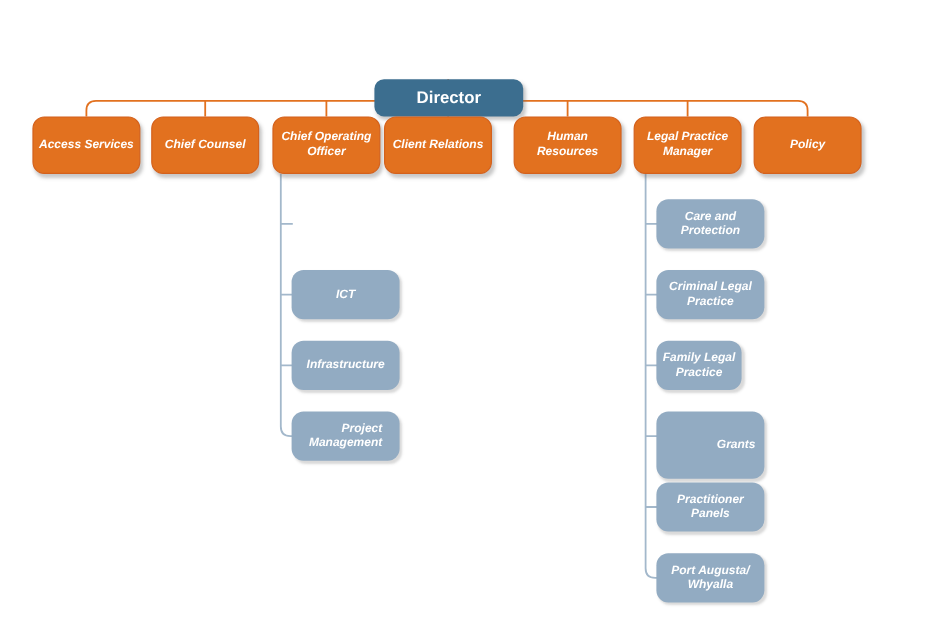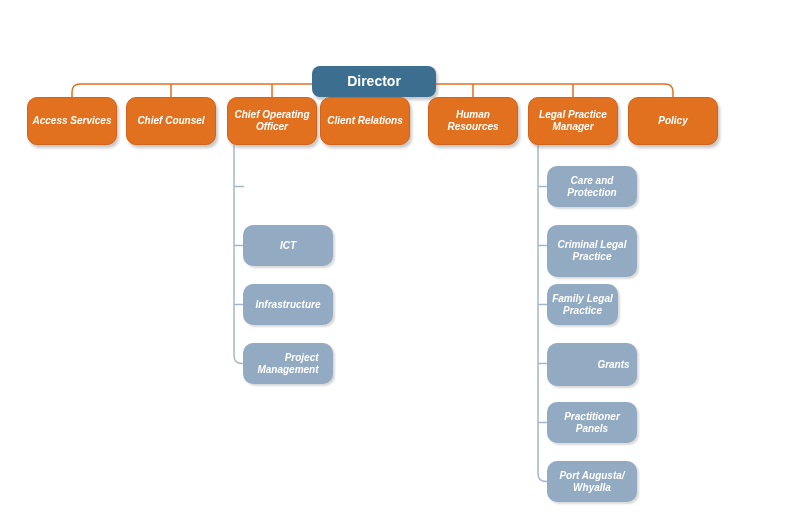--- a/index.html
+++ b/index.html
@@ -120,29 +120,29 @@
   </div>
   <div class="node child" style="left:243px; top:343px; width:90px; height:41px;text-align:right;">
     <span class="lbl">Project
 Management</span>
   </div>
 
   <div class="node child" style="left:547px; top:166px; width:90px; height:41px;">
     <span class="lbl">Care and
 Protection</span>
   </div>
-  <div class="node child" style="left:547px; top:225px; width:90px; height:52px;">
+  <div class="node child" style="left:547px; top:225px; width:90px; height:41px;">
     <span class="lbl">Criminal Legal
 Practice</span>
   </div>
   <div class="node child" style="left:547px; top:284px; width:71px; height:41px;">
     <span class="lbl">Family Legal
 Practice</span>
   </div>
-  <div class="node child" style="left:547px; top:343px; width:90px; height:43px;padding-left:43px;">
+  <div class="node child" style="left:547px; top:343px; width:90px; height:56px;padding-left:43px;">
     <span class="lbl">Grants</span>
   </div>
   <div class="node child" style="left:547px; top:402px; width:90px; height:41px;">
     <span class="lbl">Practitioner
 Panels</span>
   </div>
   <div class="node child" style="left:547px; top:461px; width:90px; height:41px;">
     <span class="lbl">Port Augusta/
 Whyalla</span>
   </div>

